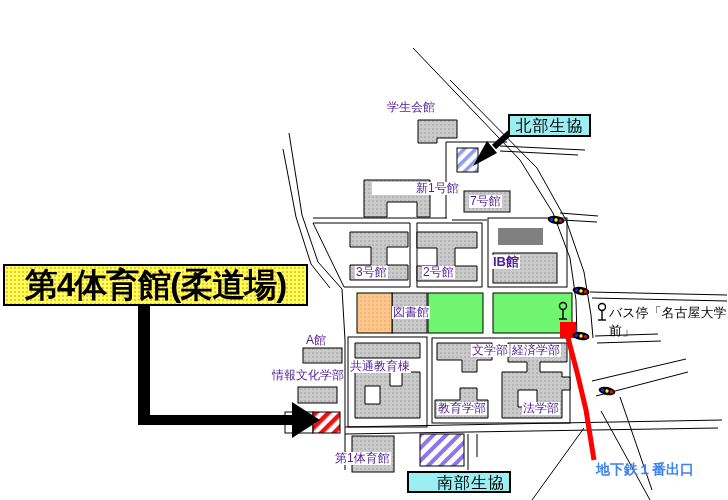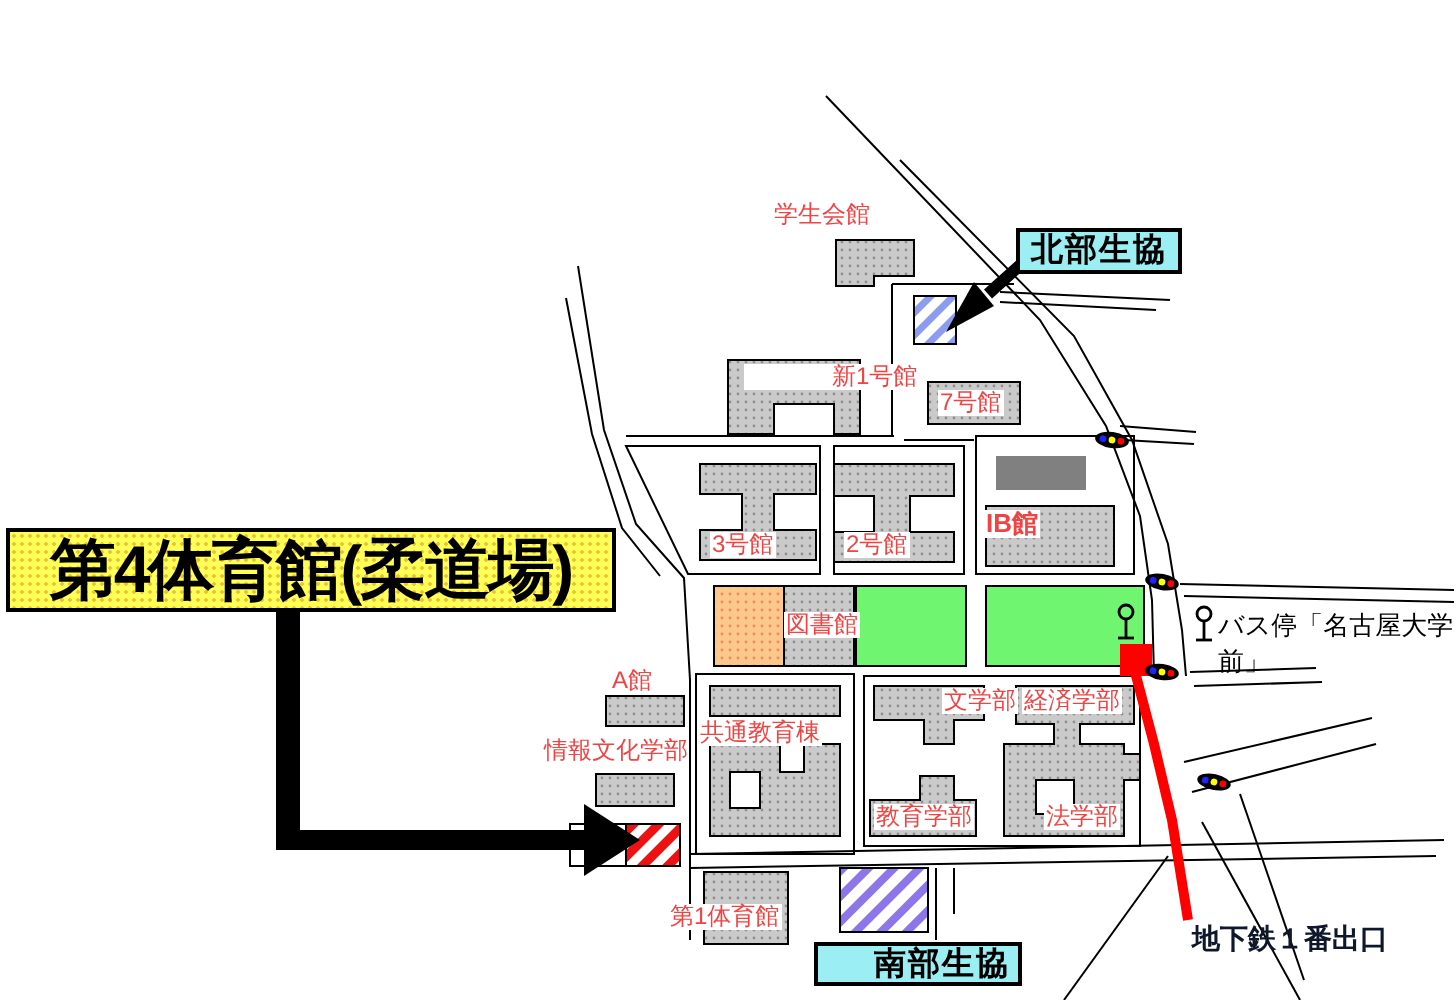--- a/index.html
+++ b/index.html
@@ -1,30 +1,30 @@
 <!DOCTYPE html>
 <html><head>
 <meta charset="utf-8">
 <style>
   html,body{margin:0;padding:0;background:#fff;}
   #canvas{position:relative;width:728px;height:500px;background:#ffffff;overflow:hidden;
           font-family:"Liberation Sans","DejaVu Sans",sans-serif;}
   #canvas svg{position:absolute;left:0;top:0;}
-  .lbl{position:absolute;white-space:nowrap;color:#ef4444;font-size:12px;line-height:1.1;
+  .lbl{position:absolute;white-space:nowrap;color:#4c1d95;font-size:12px;line-height:1.1;
        background:#fff;padding:0 1px;}
   .lbl.nobg{background:transparent;}
-  .coop{position:absolute;background:#9beef2;border:2px solid #000;font-weight:bold;
+  .coop{position:absolute;background:#9beef2;border:2px solid #000;font-weight:normal;
         font-size:16px;text-align:center;line-height:19px;letter-spacing:1px;}
   .title{position:absolute;left:3px;top:264px;width:301px;height:38px;border:2px solid #000;
          background-color:#ffff55;
          background-image:radial-gradient(#edc53a 0.8px, transparent 0.9px);
          background-size:4px 4px;
          font-size:33px;font-weight:bold;text-align:center;line-height:38px;letter-spacing:-1px;}
   .busstop{position:absolute;font-size:13px;background:transparent;}
-  .subway{position:absolute;color:#0f172a;font-weight:bold;font-size:14px;background:transparent;}
+  .subway{position:absolute;color:#3b82f6;font-weight:bold;font-size:14px;background:transparent;}
 </style>
 </head>
 <body>
 
 <div id="canvas">
 
   <svg width="728" height="500" viewBox="0 0 728 500">
     <defs>
       <pattern id="dots" width="4" height="4" patternUnits="userSpaceOnUse">
         <rect width="4" height="4" fill="#cacaca"></rect>

